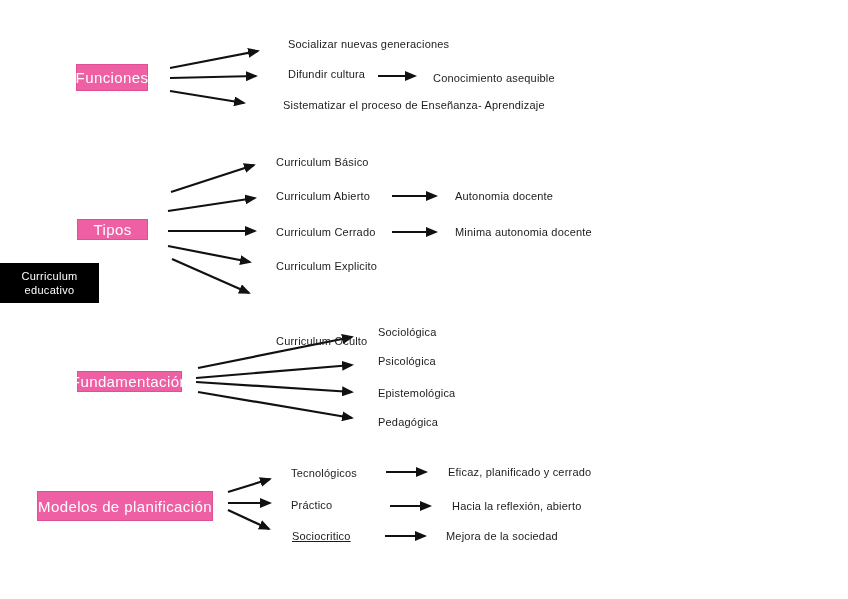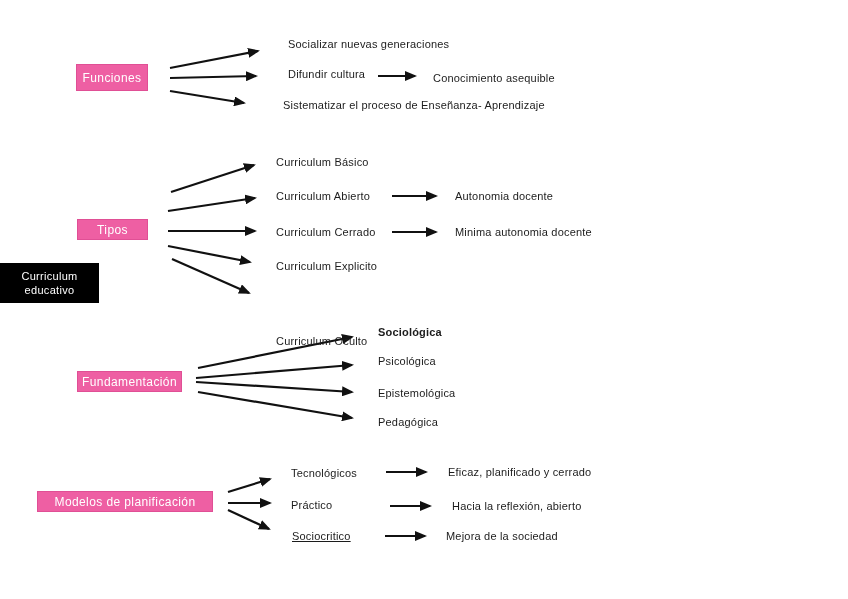--- a/index.html
+++ b/index.html
@@ -18,21 +18,21 @@
     line-height:14px;
     color:var(--text,#1c1c1c);
     letter-spacing:.2px;
     white-space:nowrap;
   }
   .cat{
     position:absolute;
     background:var(--cat-bg,#ee5fa3);
     border:1px solid var(--cat-border,#e04f95);
     color:var(--cat-text,#ffffff);
-    font-size:12px;
+    font-size:15px;
     letter-spacing:.4px;
     display:flex;align-items:center;justify-content:center;
     box-sizing:border-box;
     white-space:nowrap;
   }
   .root{
     position:absolute;
     background:var(--root-bg,#000000);
     color:var(--root-text,#ffffff);
     font-size:11px;
@@ -79,36 +79,36 @@
     <line x1="386" y1="472" x2="426" y2="472" marker-end="url(#ah)"></line>
     <line x1="390" y1="506" x2="430" y2="506" marker-end="url(#ah)"></line>
     <line x1="385" y1="536" x2="425" y2="536" marker-end="url(#ah)"></line>
   </svg>
 
   <div class="root" style="left:0px;top:263px;width:99px;height:40px;padding:2px 6px;">Curriculum educativo</div>
 
   <div class="cat" style="left:76px;top:64px;width:72px;height:27px;">Funciones</div>
   <div class="cat" style="left:77px;top:219px;width:71px;height:21px;">Tipos</div>
   <div class="cat" style="left:77px;top:371px;width:105px;height:21px;">Fundamentación</div>
-  <div class="cat" style="left:37px;top:491px;width:176px;height:21px;">Modelos de planificación</div>
+  <div class="cat" style="left:37px;top:491px;width:176px;height:30px;">Modelos de planificación</div>
 
   <div class="lbl" style="left:288px;top:37px;">Socializar nuevas generaciones</div>
   <div class="lbl" style="left:288px;top:67px;">Difundir cultura</div>
   <div class="lbl" style="left:433px;top:71px;">Conocimiento asequible</div>
   <div class="lbl" style="left:283px;top:98px;">Sistematizar el proceso de Enseñanza- Aprendizaje</div>
 
   <div class="lbl" style="left:276px;top:155px;">Curriculum Básico</div>
   <div class="lbl" style="left:276px;top:189px;">Curriculum Abierto</div>
   <div class="lbl" style="left:276px;top:225px;">Curriculum Cerrado</div>
   <div class="lbl" style="left:276px;top:259px;">Curriculum Explicito</div>
   <div class="lbl" style="left:276px;top:294px;margin-top:40px;">Curriculum Oculto</div>
   <div class="lbl" style="left:455px;top:189px;">Autonomia docente</div>
   <div class="lbl" style="left:455px;top:225px;">Minima autonomia docente</div>
 
-  <div class="lbl" style="left:378px;top:325px;font-weight:bold;">Sociológica</div>
+  <div class="lbl" style="left:378px;top:325px;">Sociológica</div>
   <div class="lbl" style="left:378px;top:354px;">Psicológica</div>
   <div class="lbl" style="left:378px;top:386px;">Epistemológica</div>
   <div class="lbl" style="left:378px;top:415px;text-align:center;">Pedagógica</div>
 
   <div class="lbl" style="left:291px;top:466px;">Tecnológicos</div>
   <div class="lbl" style="left:291px;top:498px;">Práctico</div>
   <div class="lbl" style="left:292px;top:529px;text-decoration:underline;">Sociocritico</div>
   <div class="lbl" style="left:448px;top:465px;">Eficaz, planificado y cerrado</div>
   <div class="lbl" style="left:452px;top:499px;">Hacia la reflexión, abierto</div>
   <div class="lbl" style="left:446px;top:529px;">Mejora de la sociedad</div>

